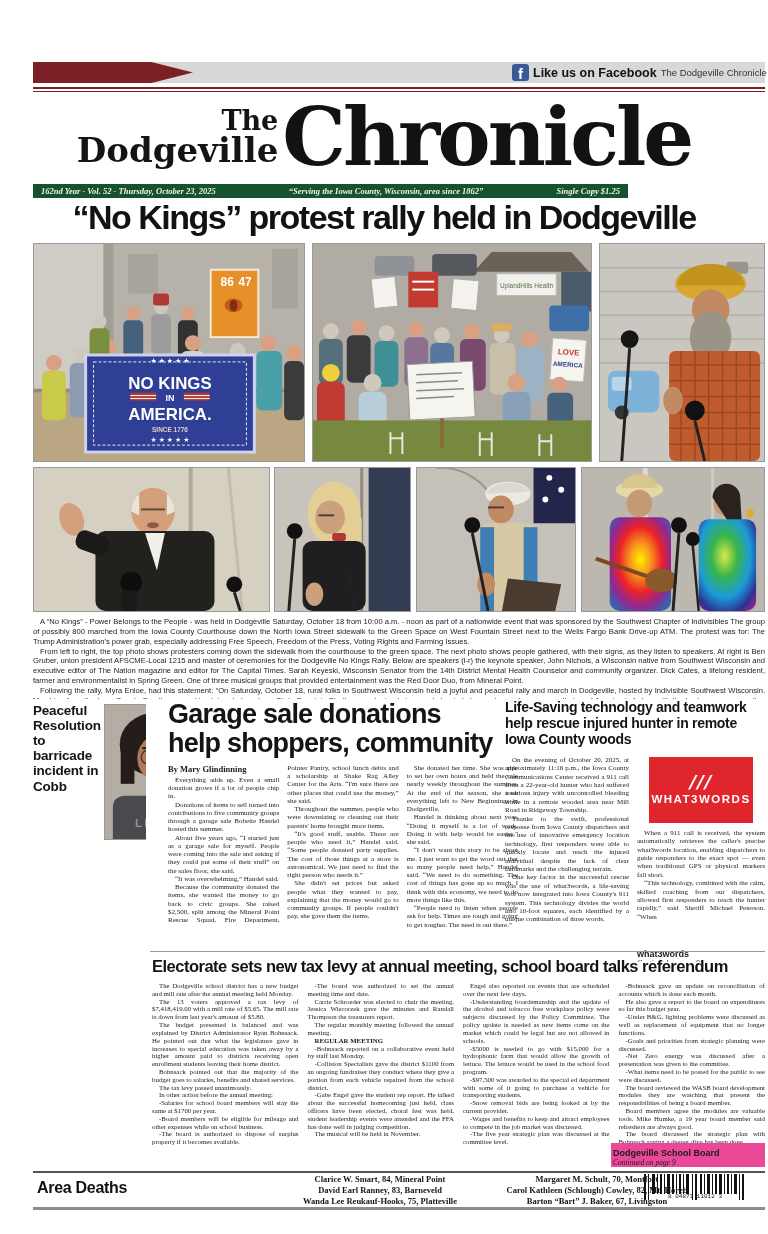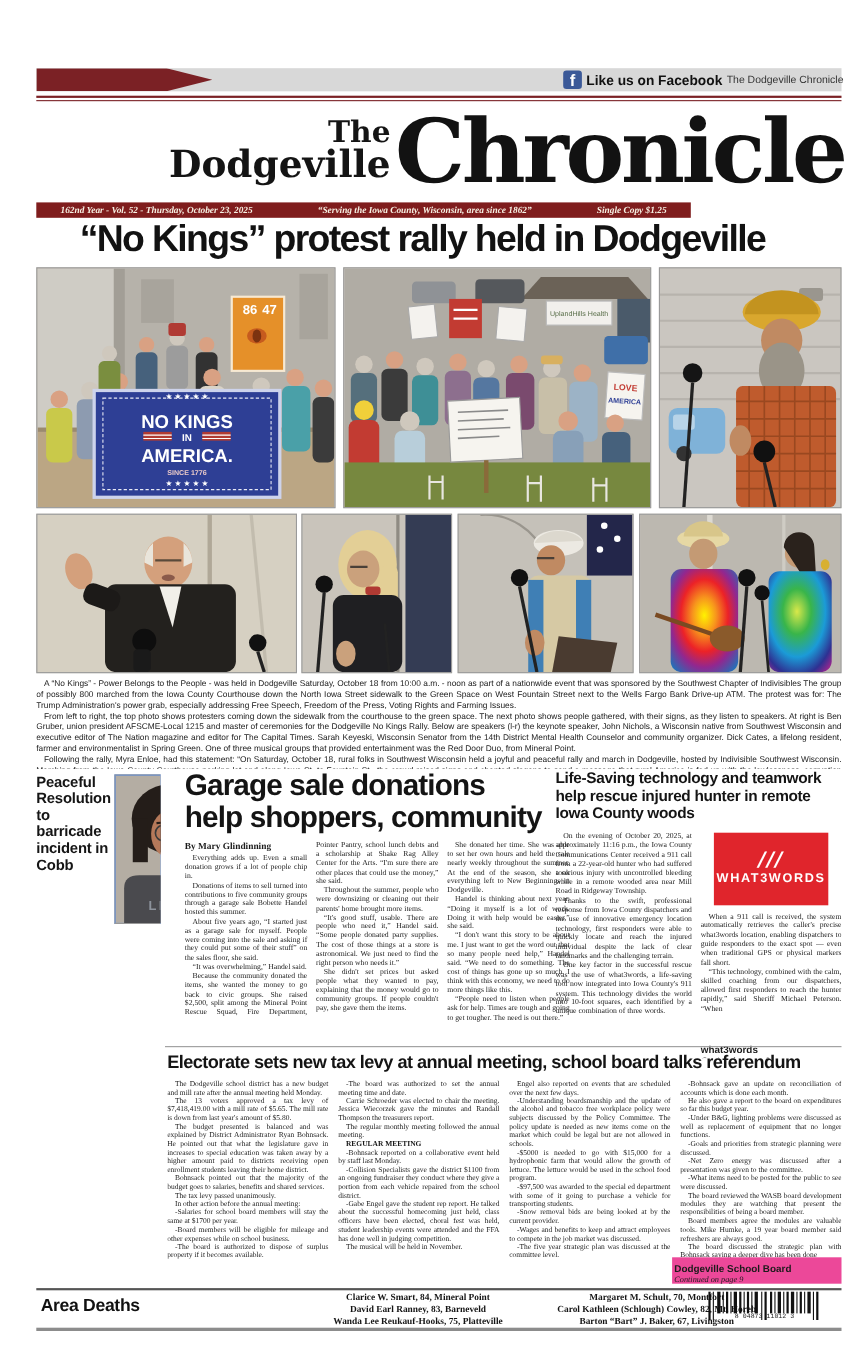--- a/index.html
+++ b/index.html
@@ -13,29 +13,29 @@
     clip-path:polygon(0 0,74% 0,100% 50%,74% 100%,0 100%)}
   #fb-strip{left:512px;top:63px;height:19px;display:flex;align-items:center;gap:4px}
   .fb-icon{width:17px;height:17px;background:#3b5998;color:#fff;border-radius:3px;
     font:bold 15px/15px "Liberation Sans",sans-serif;display:flex;align-items:flex-end;justify-content:center}
   .fb-main{font:bold 12.5px "Liberation Sans",sans-serif;color:#111}
   .fb-sub{font:9.5px "Liberation Sans",sans-serif;color:#333}
   #rule-a{left:33px;top:87px;width:732px;height:2px;background:#7b2125}
   #rule-b{left:33px;top:91px;width:732px;height:1px;background:#7b2125}
 
   
-  #masthead{left:0;top:93px;width:768px;height:88px;display:flex;align-items:center;justify-content:flex-end}
+  #masthead{left:0;top:93px;width:768px;height:88px;display:flex;align-items:center;justify-content:center}
   .mh-left{text-align:right;margin-right:4px;font-family:"DejaVu Serif",serif;font-weight:bold;color:#141414}
   .mh-the{font-size:27px;line-height:26px}
   .mh-city{font-size:34px;line-height:33px}
   .mh-name{font-family:"DejaVu Serif",serif;font-weight:bold;font-size:80px;line-height:76px;letter-spacing:-3px;color:#121212}
 
   
-  #datebar{left:33px;top:184px;width:595px;height:14px;background:#7f1d1d;color:#f7f1e4;
-    display:flex;justify-content:space-between;align-items:center;padding:0 22px;
+  #datebar{left:33px;top:184px;width:595px;height:14px;background:#14532d;color:#f7f1e4;
+    display:flex;justify-content:space-between;align-items:center;padding:0 8px;
     font:italic bold 8.5px "Liberation Serif",serif}
 
   
   #main-headline{left:0;top:200px;width:768px;text-align:center;
     font:bold 34px/1.05 "Liberation Sans",sans-serif;letter-spacing:-1.5px;color:#121212}
 
   
   .photo{position:absolute;border:1px solid #9a9a9a;background:#c9c5bd;overflow:hidden}
   .photo svg{display:block;width:100%;height:100%}
   #ph1{left:33px;top:243px;width:272px;height:219px}

